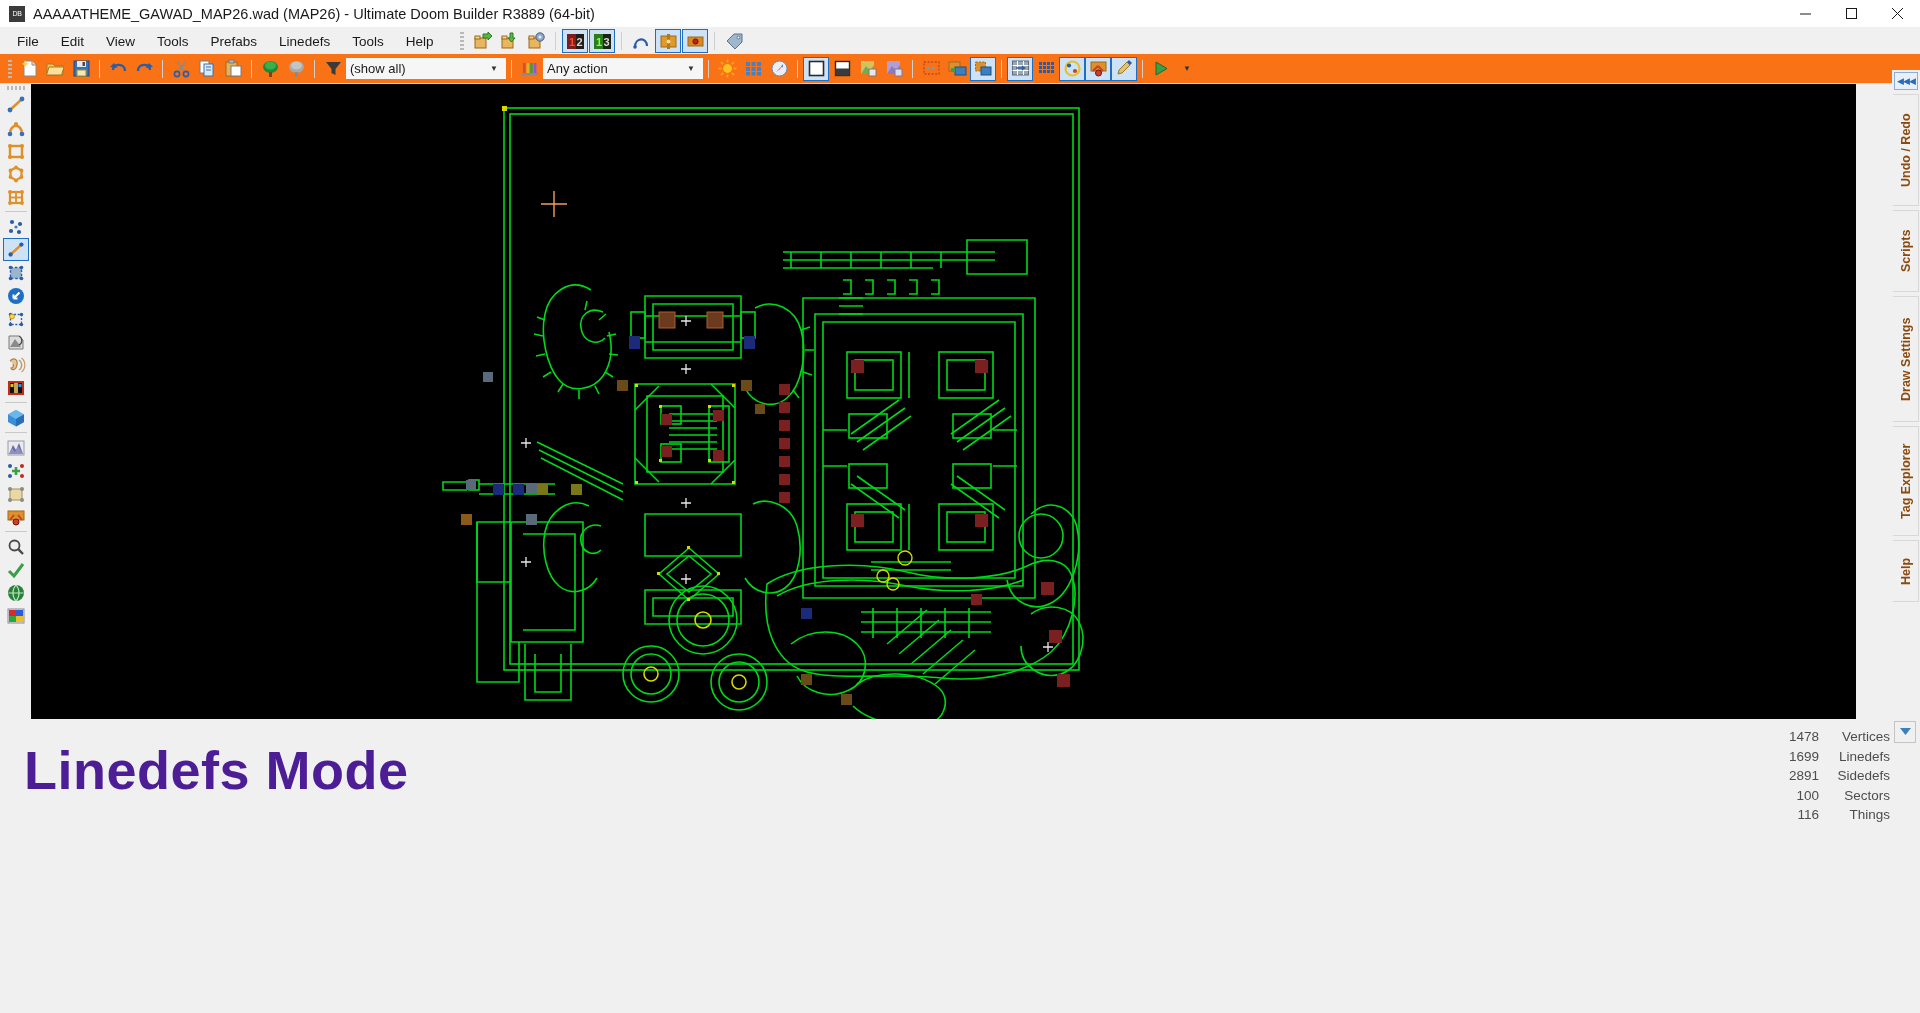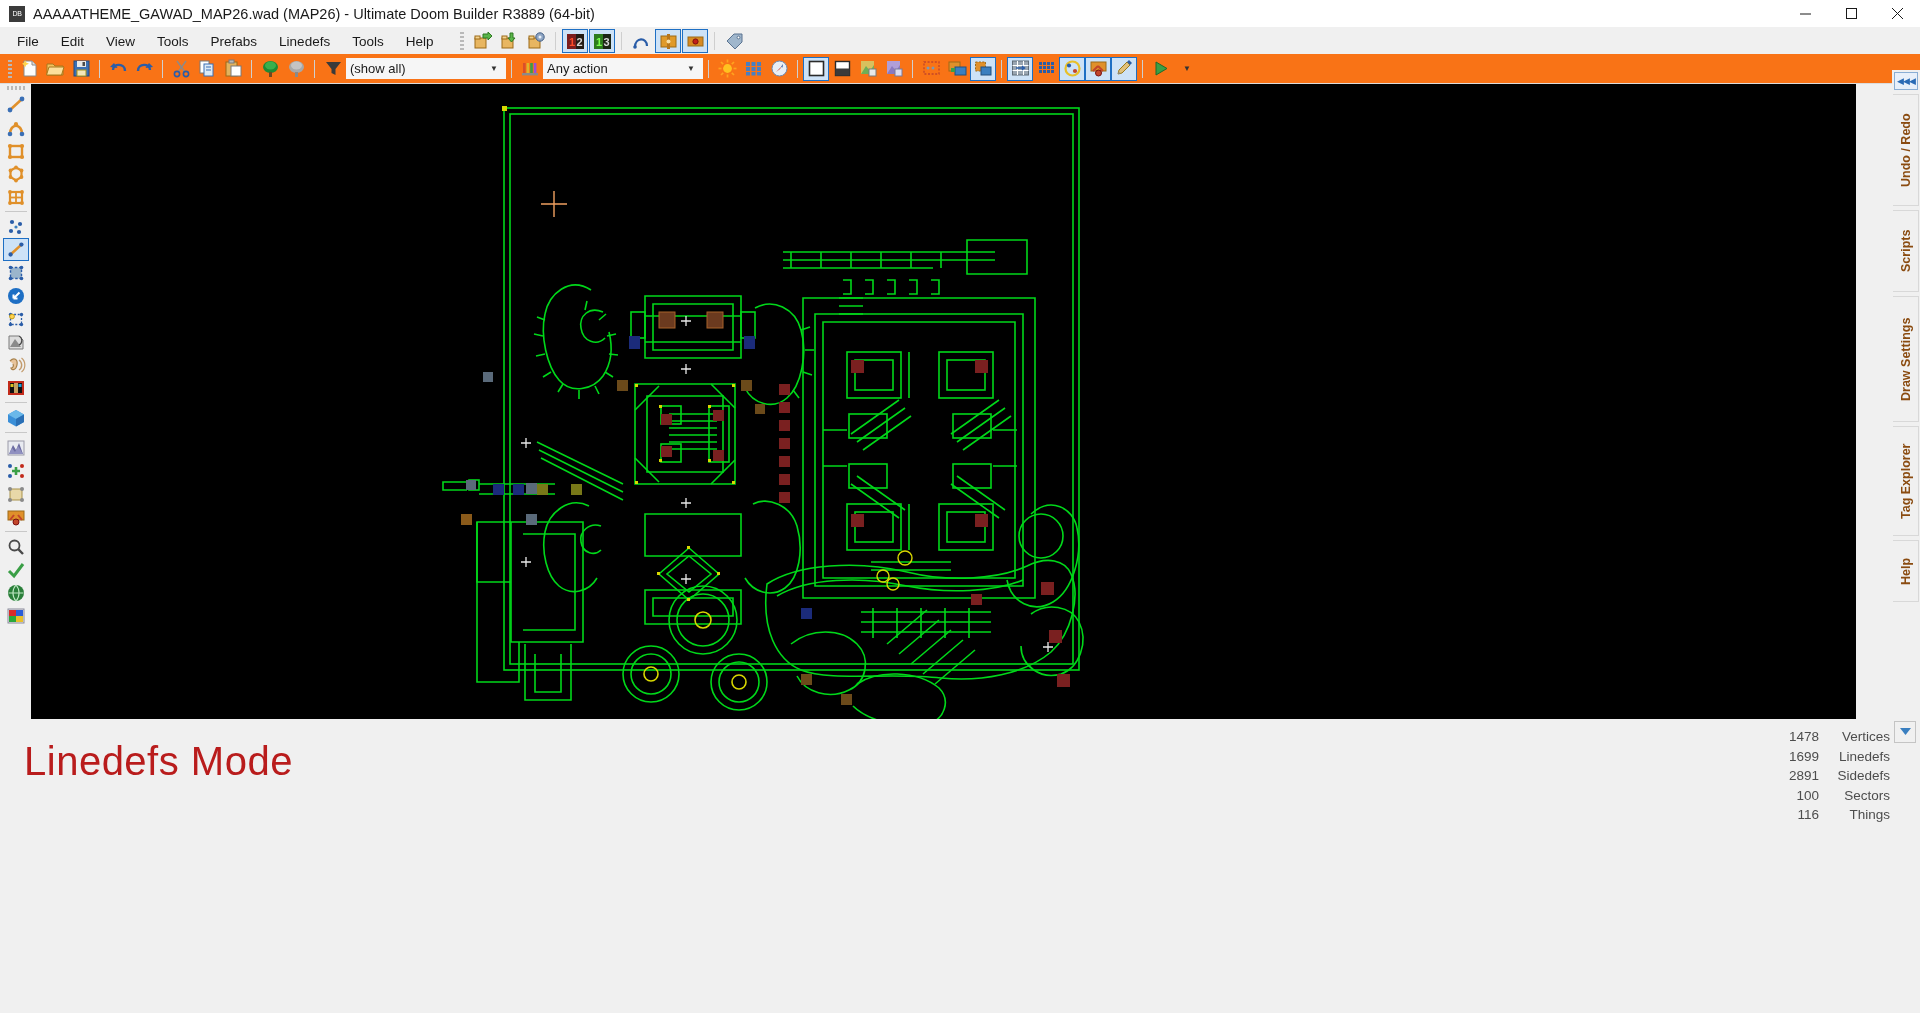--- a/index.html
+++ b/index.html
@@ -93,22 +93,22 @@
     white-space: nowrap; margin-top: 4px; display: flex; align-items: center;
     justify-content: center; width: 26px; flex: none;
   }
 
   
   .statusbar {
     position: absolute; left: 0; right: 0; top: 719px; height: 294px;
     background: #f0f0f0;
   }
   .mode-label {
-    position: absolute; left: 24px; top: 20px; font-size: 40px; font-weight: normal;
-    color: #b91c1c; letter-spacing: 0.5px;
+    position: absolute; left: 24px; top: 20px; font-size: 54px; font-weight: bold;
+    color: #4c1d95; letter-spacing: 0.5px;
   }
   .stats {
     position: absolute; right: 30px; top: 8px; text-align: right;
     font-size: 13.5px; color: #4d4d4d;
   }
   .stat-row { display: flex; justify-content: flex-end; gap: 9px; line-height: 19.5px; }
   .stat-num { min-width: 40px; text-align: right; }
   .stat-lbl { min-width: 62px; text-align: right; }
   .scroll-dn {
     position: absolute; right: 4px; top: 2px; width: 22px; height: 22px;

